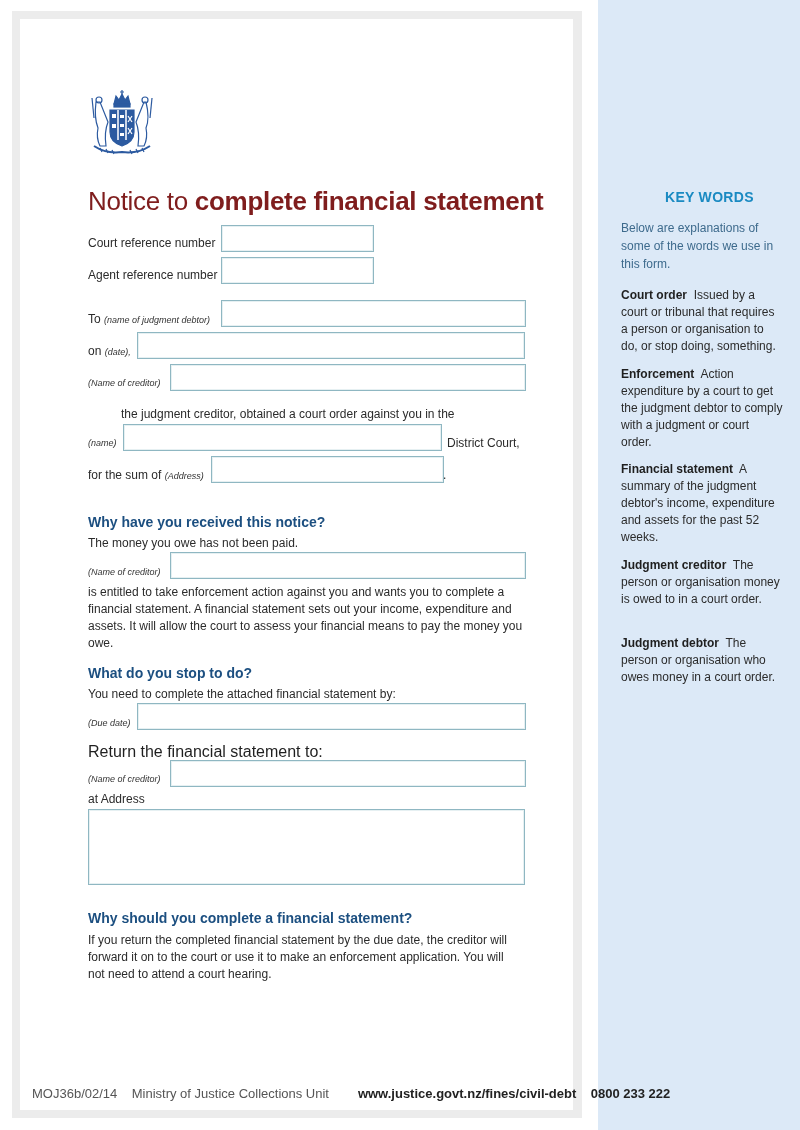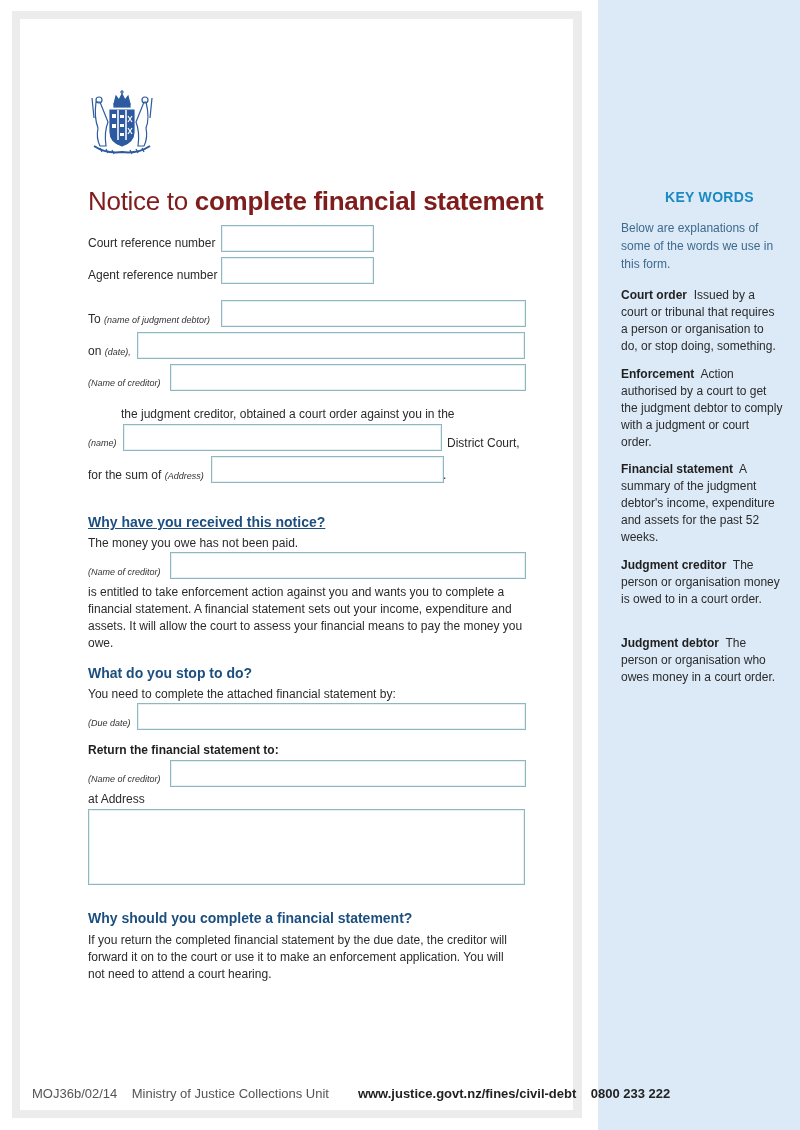--- a/index.html
+++ b/index.html
@@ -14,21 +14,21 @@
 
   .title { left:88px; top:186px; font-size:26px; color:#7f1d1d; white-space:nowrap; letter-spacing:-0.3px; }
   .title b { font-weight:bold; }
 
   .lbl { font-size:12px; color:#2b2b2b; white-space:nowrap; }
   .ital { font-size:9px; font-style:italic; color:#333; }
   .box { position:absolute; border:1px solid #8fb7c2; box-shadow:inset 0 0 0 1px #e6f0f2; background:#fff; box-sizing:border-box; }
 
   .h2 { font-size:14px; font-weight:bold; color:#1c4f80; white-space:nowrap; }
   .para { font-size:12px; line-height:17px; color:#2b2b2b; width:440px; }
-  .bold12 { font-size:12px; font-weight:bold; color:#1f1f1f;text-align:center; }
+  .bold12 { font-size:16px; font-weight:normal; color:#1f1f1f;text-align:center; }
 
   .footer { left:32px; top:1086px; font-size:13px; color:#555; white-space:nowrap; }
   .footer .b { font-weight:bold; color:#222; }
 
   .kw-title { left:621px; top:189px; font-size:14px; font-weight:bold; color:#1a8ac2; letter-spacing:0.3px;margin-left:44px; }
   .kw-intro { left:621px; top:219px; width:160px; font-size:12px; line-height:18px; color:#3d6a8c; }
   .kw { position:absolute; left:621px; width:162px; font-size:12px; line-height:17px; color:#2b2b2b; }
   .kw b { color:#1f1f1f; }
 </style>
 </head>
@@ -88,21 +88,21 @@
 <div class="abs lbl" style="left:88px;top:407px;margin-left:33px;">the judgment creditor, obtained a court order against you in the</div>
 
 <div class="abs ital" style="left:88px;top:438px;">(name)</div>
 <div class="box" style="left:123px;top:424px;width:319px;height:27px;"></div>
 <div class="abs lbl" style="left:447px;top:436px;">District Court,</div>
 
 <div class="abs lbl" style="left:88px;top:468px;"><span>for the sum of</span> <span class="ital">(Address)</span></div>
 <div class="box" style="left:211px;top:456px;width:233px;height:27px;"></div>
 <div class="abs lbl" style="left:443px;top:468px;">.</div>
 
-<div class="abs h2" style="left:88px;top:514px;text-decoration:underline;">Why have you received this notice?</div>
+<div class="abs h2" style="left:88px;top:514px;">Why have you received this notice?</div>
 <div class="abs lbl" style="left:88px;top:536px;">The money you owe has not been paid.</div>
 <div class="abs ital" style="left:88px;top:567px;">(Name of creditor)</div>
 <div class="box" style="left:170px;top:552px;width:356px;height:27px;"></div>
 <div class="abs para" style="left:88px;top:584px;">is entitled to take enforcement action against you and wants you to complete a financial statement. A financial statement sets out your income, expenditure and assets. It will allow the court to assess your financial means to pay the money you owe.</div>
 
 <div class="abs h2" style="left:88px;top:665px;">What do you stop to do?</div>
 <div class="abs lbl" style="left:88px;top:687px;">You need to complete the attached financial statement by:</div>
 <div class="abs ital" style="left:88px;top:718px;">(Due date)</div>
 <div class="box" style="left:137px;top:703px;width:389px;height:27px;"></div>
 <div class="abs bold12" style="left:88px;top:743px;">Return the financial statement to:</div>
@@ -118,16 +118,16 @@
   <span>MOJ36b/02/14</span>&nbsp;&nbsp;&nbsp;
   <span>Ministry of Justice Collections Unit</span>&nbsp;&nbsp;&nbsp;&nbsp;&nbsp;&nbsp;&nbsp;
   <span class="b">www.justice.govt.nz/fines/civil-debt</span>&nbsp;&nbsp;&nbsp;
   <span class="b">0800 233 222</span>
 </div>
 
 <div class="abs kw-title">KEY WORDS</div>
 <div class="abs kw-intro">Below are explanations of some of the words we use in this form.</div>
 
 <div class="kw" style="top:287px;"><b>Court order</b>&nbsp; <span>Issued by a court or tribunal that requires a person or organisation to do, or stop doing, something.</span></div>
-<div class="kw" style="top:366px;"><b>Enforcement</b>&nbsp; <span>Action authorised by a court to get the judgment debtor to comply with a judgment or court order.</span></div>
+<div class="kw" style="top:366px;"><b>Enforcement</b>&nbsp; <span>Action expenditure by a court to get the judgment debtor to comply with a judgment or court order.</span></div>
 <div class="kw" style="top:461px;"><b>Financial statement</b>&nbsp; <span>A summary of the judgment debtor's income, expenditure and assets for the past 52 weeks.</span></div>
 <div class="kw" style="top:557px;"><b>Judgment creditor</b>&nbsp; <span>The person or organisation money is owed to in a court order.</span></div>
 <div class="kw" style="top:635px;"><b>Judgment debtor</b>&nbsp; <span>The person or organisation who owes money in a court order.</span></div>
 
 </body></html>

